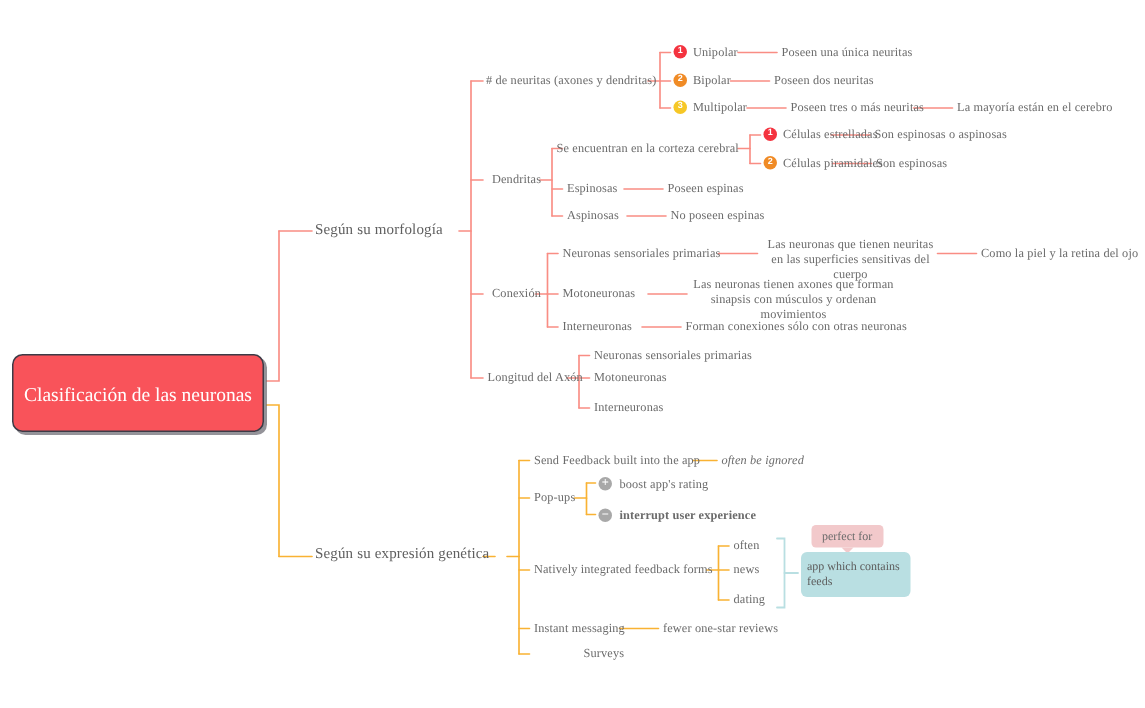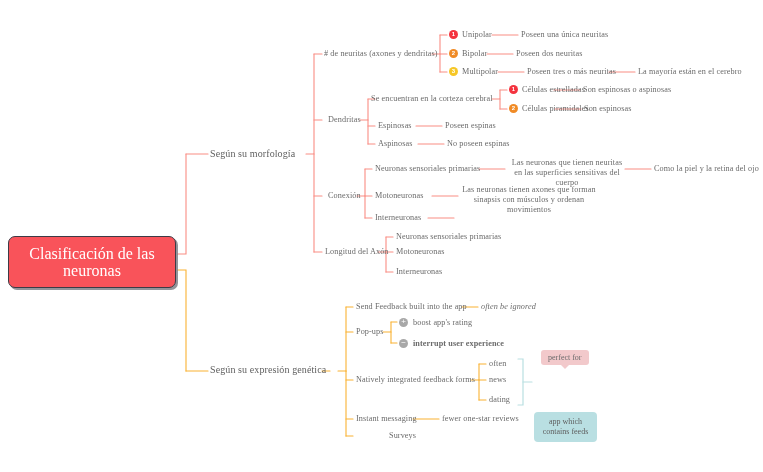--- a/index.html
+++ b/index.html
@@ -28,21 +28,21 @@
   #root-node{
     position:absolute;
     left:8px;top:236px;
     width:168px;height:52px;
     background:#f9535a;
     border:1.6px solid #3d3b46;
     border-radius:7px;
     box-shadow:2px 2px 0 rgba(61,59,70,.55);
     display:flex;align-items:center;justify-content:center;
     color:#ffffff;
-    font-size:16px;
+    font-size:13px;
     line-height:17px;
     text-align:center;
     box-sizing:border-box;
   }
 
   
   .badge{
     position:absolute;
     width:9px;height:9px;border-radius:50%;
     color:#fff;font-size:6px;line-height:9px;text-align:center;
@@ -73,29 +73,28 @@
     color:#6b6b6b;
     white-space:nowrap;
   }
   #tag-perfect-for:after{
     content:"";position:absolute;left:50%;margin-left:-4px;bottom:-4px;
     border-left:4px solid transparent;border-right:4px solid transparent;
     border-top:4px solid #f2c9cb;
   }
   #box-app-feeds{
     position:absolute;left:534px;top:368px;
-    width:63px;
+    width:73px;
     padding:5px 4px;
     background:#b9dfe2;
     border-radius:4px;
     font-size:8px;line-height:10px;
     color:#5d5d5d;
-    text-align:center;
+    text-align:left;
     box-sizing:border-box;
-    margin-top:44px;
   }
 </style>
 </head>
 <body>
 
 <div id="canvas">
 
   <svg class="wires" viewBox="0 0 763 472">
     <g fill="none" stroke="#f98d84" stroke-width="1.1" stroke-linecap="round">
 
@@ -289,20 +288,23 @@
   <div class="node" style="left:375px;top:191px;">
     <span>Motoneuronas</span>
   </div>
   <div class="node wrap" style="left:461px;top:185px;width:136px;">
     <span>Las neuronas tienen axones que forman sinapsis con músculos y ordenan movimientos</span>
   </div>
 
   <div class="node" style="left:375px;top:213px;">
     <span>Interneuronas</span>
   </div>
+  <div class="node" style="left:457px;top:213px;">
+    <span>Forman conexiones sólo con otras neuronas</span>
+  </div>
 
   <div class="node" style="left:325px;top:247px;">
     <span>Longitud del Axón</span>
   </div>
   <div class="node" style="left:396px;top:232px;">
     <span>Neuronas sensoriales primarias</span>
   </div>
   <div class="node" style="left:396px;top:247px;">
     <span>Motoneuronas</span>
   </div>

